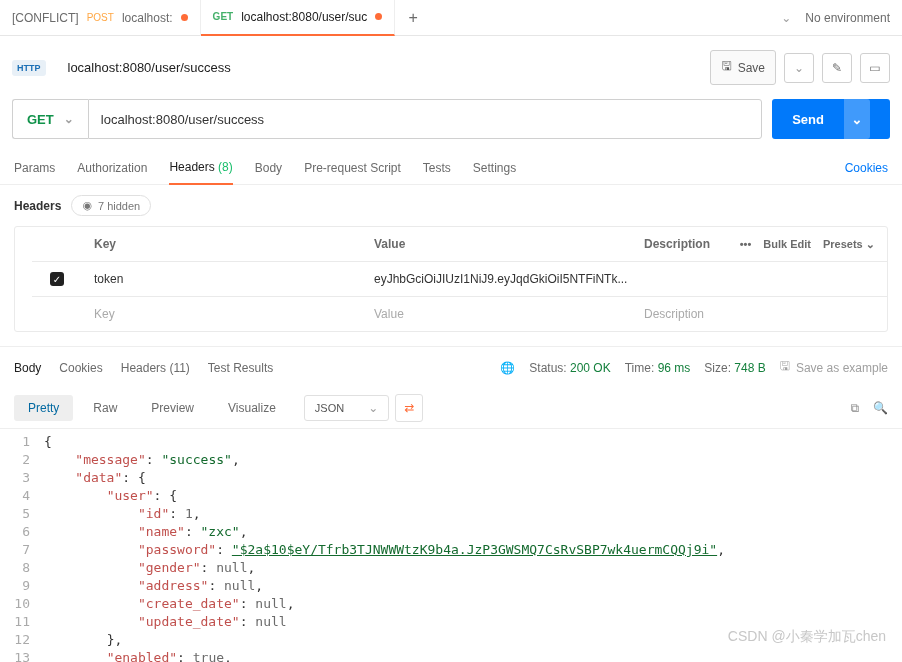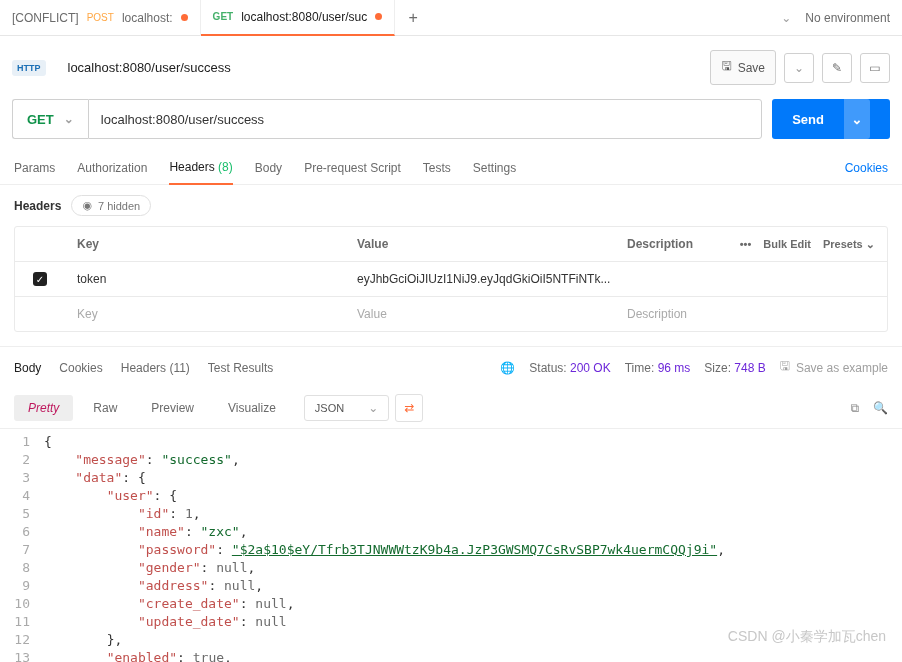--- a/index.html
+++ b/index.html
@@ -32,44 +32,44 @@
 .subtab { cursor: pointer; height: 34px; display: flex; align-items: center; }
 .subtab.active { color: #212121; border-bottom: 2px solid #ff6c37; }
 .subtab .count { color: #18be6b; }
 .subtabs-right { margin-left: auto; color: #0179fa; cursor: pointer; }
 
 .hdr-sec { padding: 10px 14px 0; }
 .hdr-title { display: flex; align-items: center; gap: 10px; }
 .hdr-title h4 { font-size: 12px; font-weight: 600; color: #333; }
 .hidden-pill { border: 1px solid #e0e0e0; border-radius: 14px; padding: 3px 10px; font-size: 11px; color: #777; display: flex; align-items: center; gap: 6px; cursor: pointer; }
 
-.tbl { border: 1px solid #eaeaea; border-radius: 3px; margin-top: 10px; }
+.tbl { border: 1px solid #eaeaea; border-radius: 3px; margin-top: 10px; padding-left: 17px; }
 .tr { display: flex; border-top: 1px solid #eaeaea; }
 .tr:first-child { border-top: none; }
 .th, .td { padding: 10px 12px; font-size: 12px; }
 .th { color: #6b6b6b; font-weight: 600; }
 .td { color: #333; }
 .td.placeholder { color: #aaa; }
 .c-chk { width: 50px; display: flex; align-items: center; justify-content: center; }
 .c-key { width: 280px; }
 .c-val { width: 270px; }
 .c-desc { flex: 1; display: flex; align-items: center; gap: 2px; }
 .actions { margin-left: auto; display: flex; gap: 12px; color: #6b6b6b; font-size: 11px; }
 .chk { width: 14px; height: 14px; border-radius: 3px; background: #212121; color: #fff; display: flex; align-items: center; justify-content: center; font-size: 10px; }
 
 .resp-tabs { display: flex; align-items: center; padding: 10px 14px; font-size: 12px; color: #6b6b6b; gap: 18px; border-top: 1px solid #eee; margin-top: 14px; }
 .resp-tabs .tabx { cursor: pointer; }
 .resp-tabs .tabx.active { color: #212121; }
 .resp-right { margin-left: auto; display: flex; align-items: center; gap: 14px; }
-.ok { color: #6d28d9; }
+.ok { color: #15803d; }
 .save-ex { color: #a0a0a0; display: flex; align-items: center; gap: 6px; }
 
 .view-row { display: flex; align-items: center; gap: 6px; padding: 6px 14px; border-bottom: 1px solid #eee; }
 .viewbtn { padding: 6px 14px; border-radius: 3px; font-size: 12px; color: #6b6b6b; cursor: pointer; }
-.viewbtn.active { background: #eee; color: #be185d; font-style: italic; }
+.viewbtn.active { background: #eee; color: #0369a1; }
 .fmt-sel { border: 1px solid #e0e0e0; border-radius: 3px; padding: 5px 10px; font-size: 11px; color: #555; display: flex; align-items: center; gap: 24px; cursor: pointer; margin-left: 8px; }
 .wrap-ic { border: 1px solid #e0e0e0; border-radius: 3px; width: 28px; height: 28px; display:flex; align-items:center; justify-content:center; color:#ff6c37; }
 .view-right { margin-left: auto; display: flex; gap: 14px; color: #888; }
 
 .code { font-family: Consolas, Menlo, monospace; font-size: 13px; line-height: 18px; padding-top: 4px; }
 .ln { display: flex; }
 .gut { width: 44px; text-align: right; color: #aaa; padding-right: 14px; user-select: none; }
 .src { white-space: pre; }
 .p { color: #333; }
 .k { color: #C0504D; }

